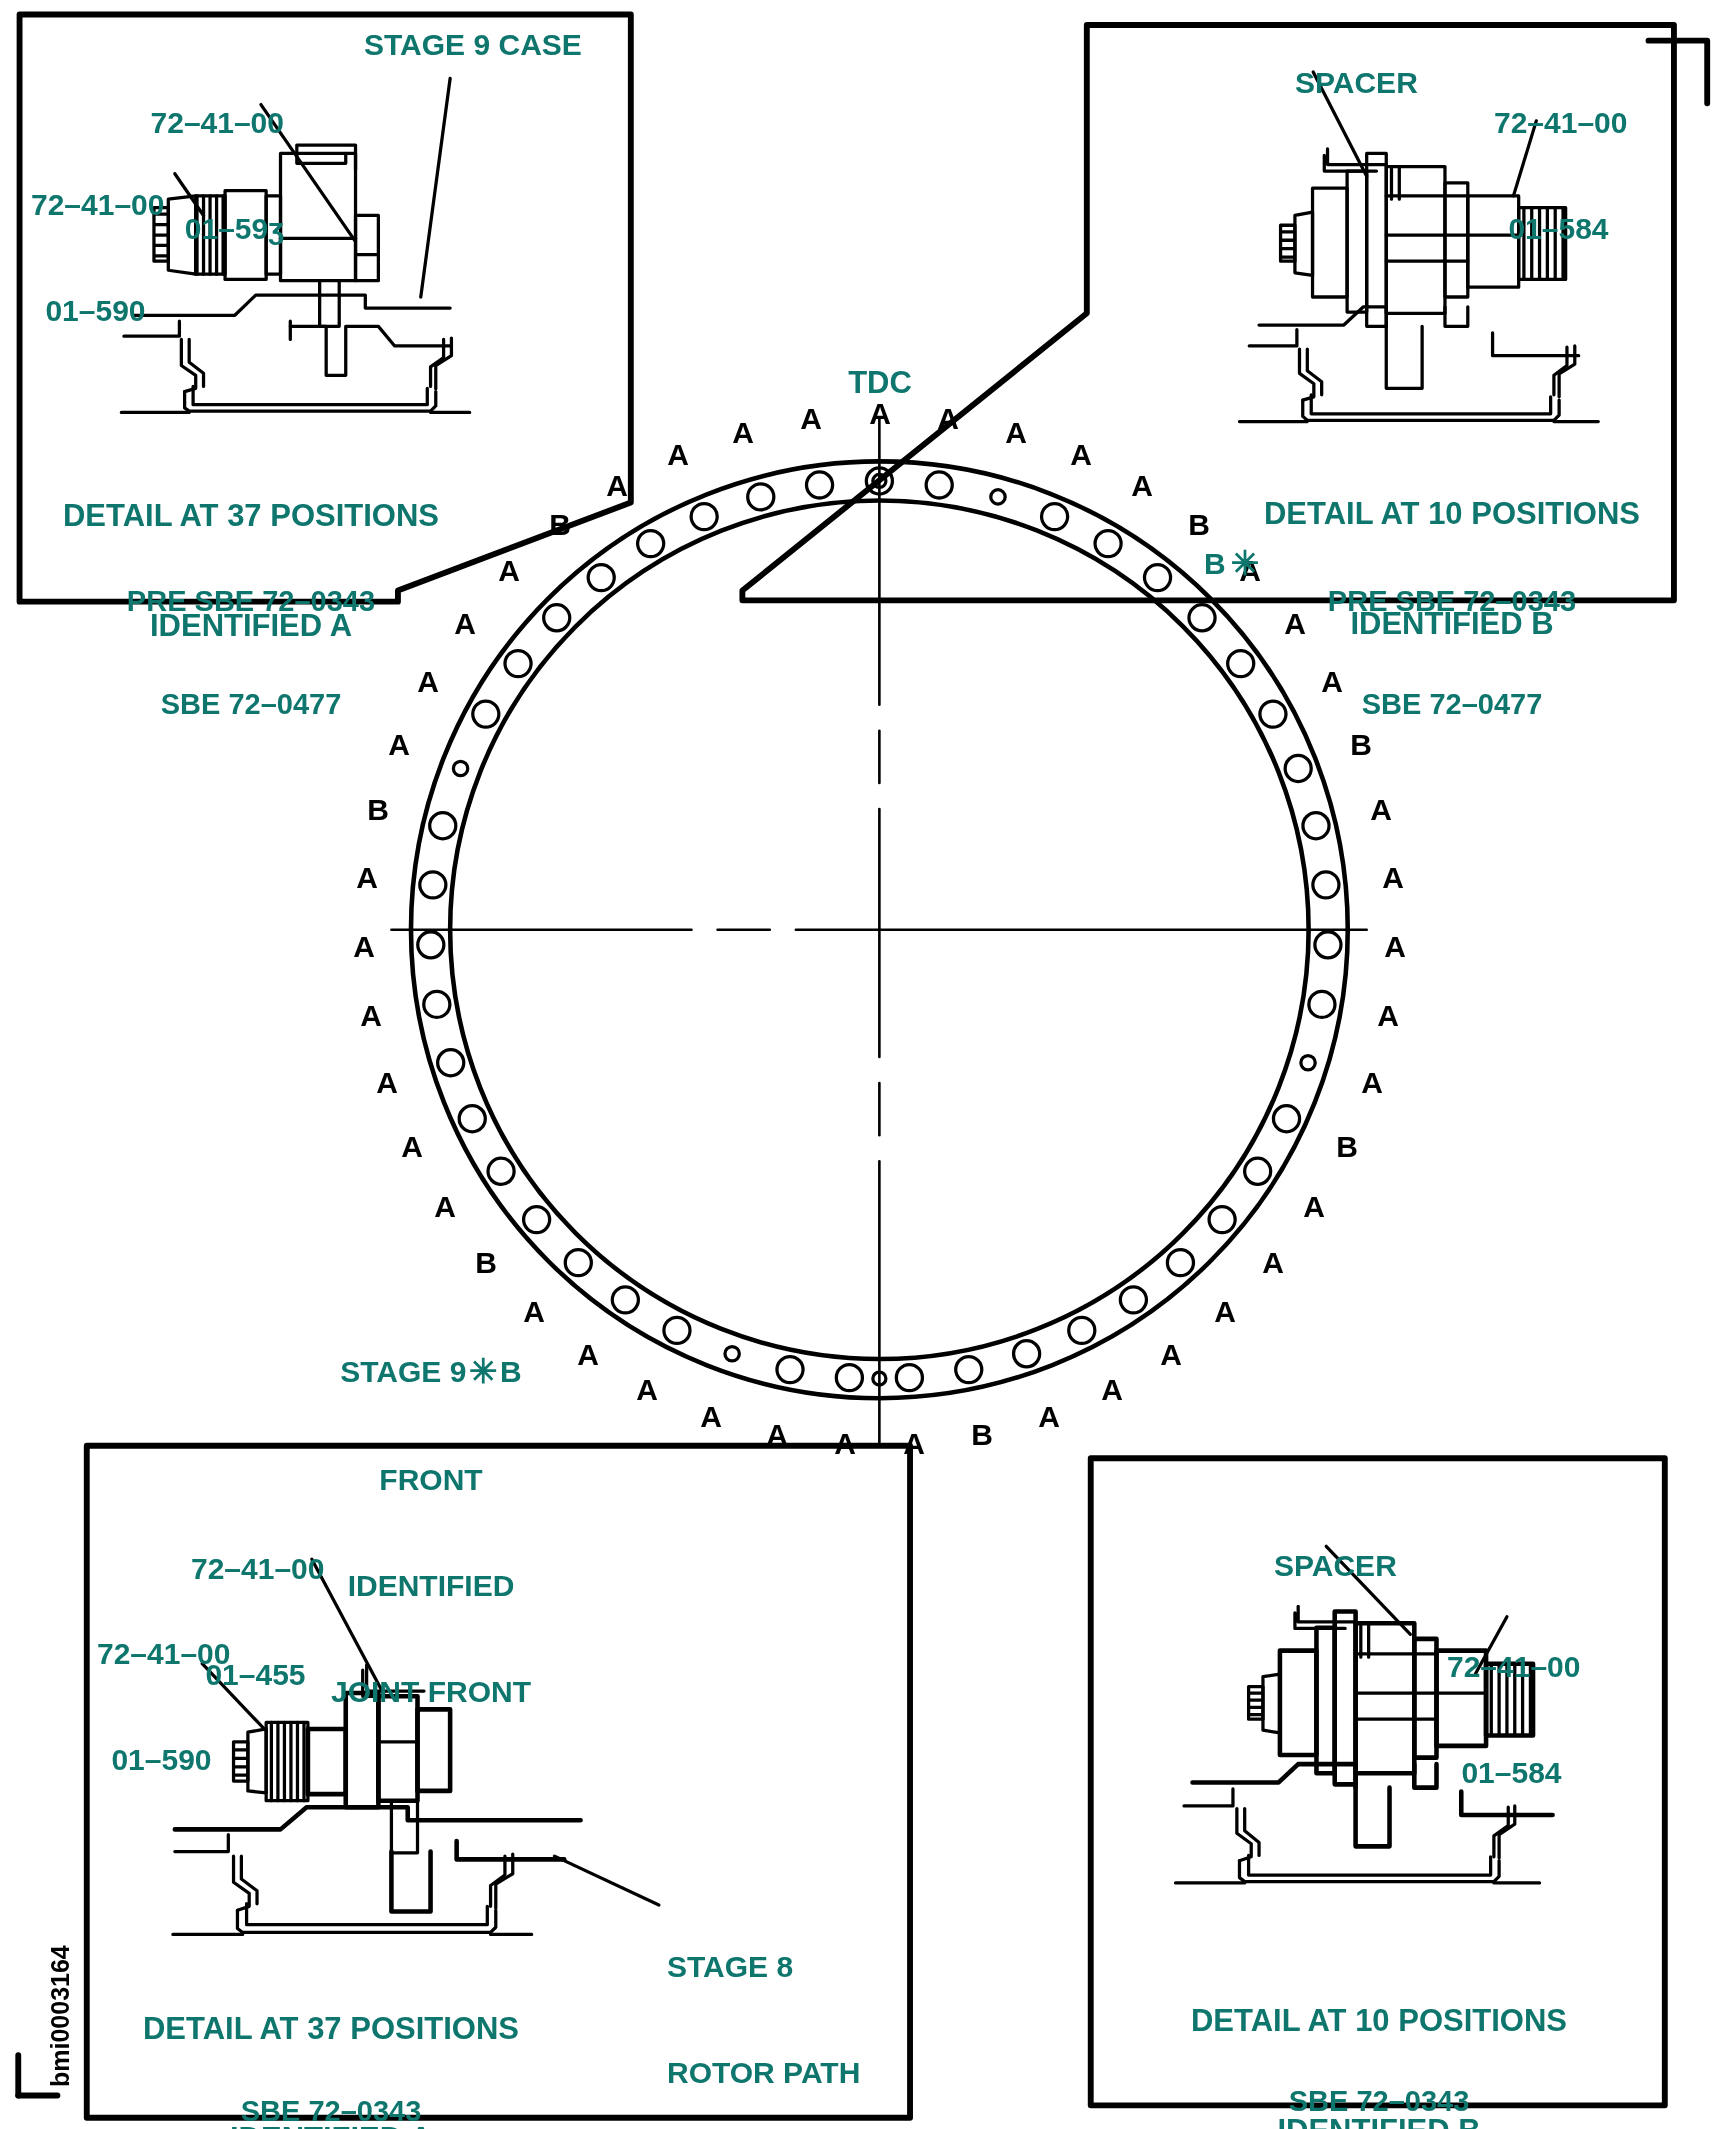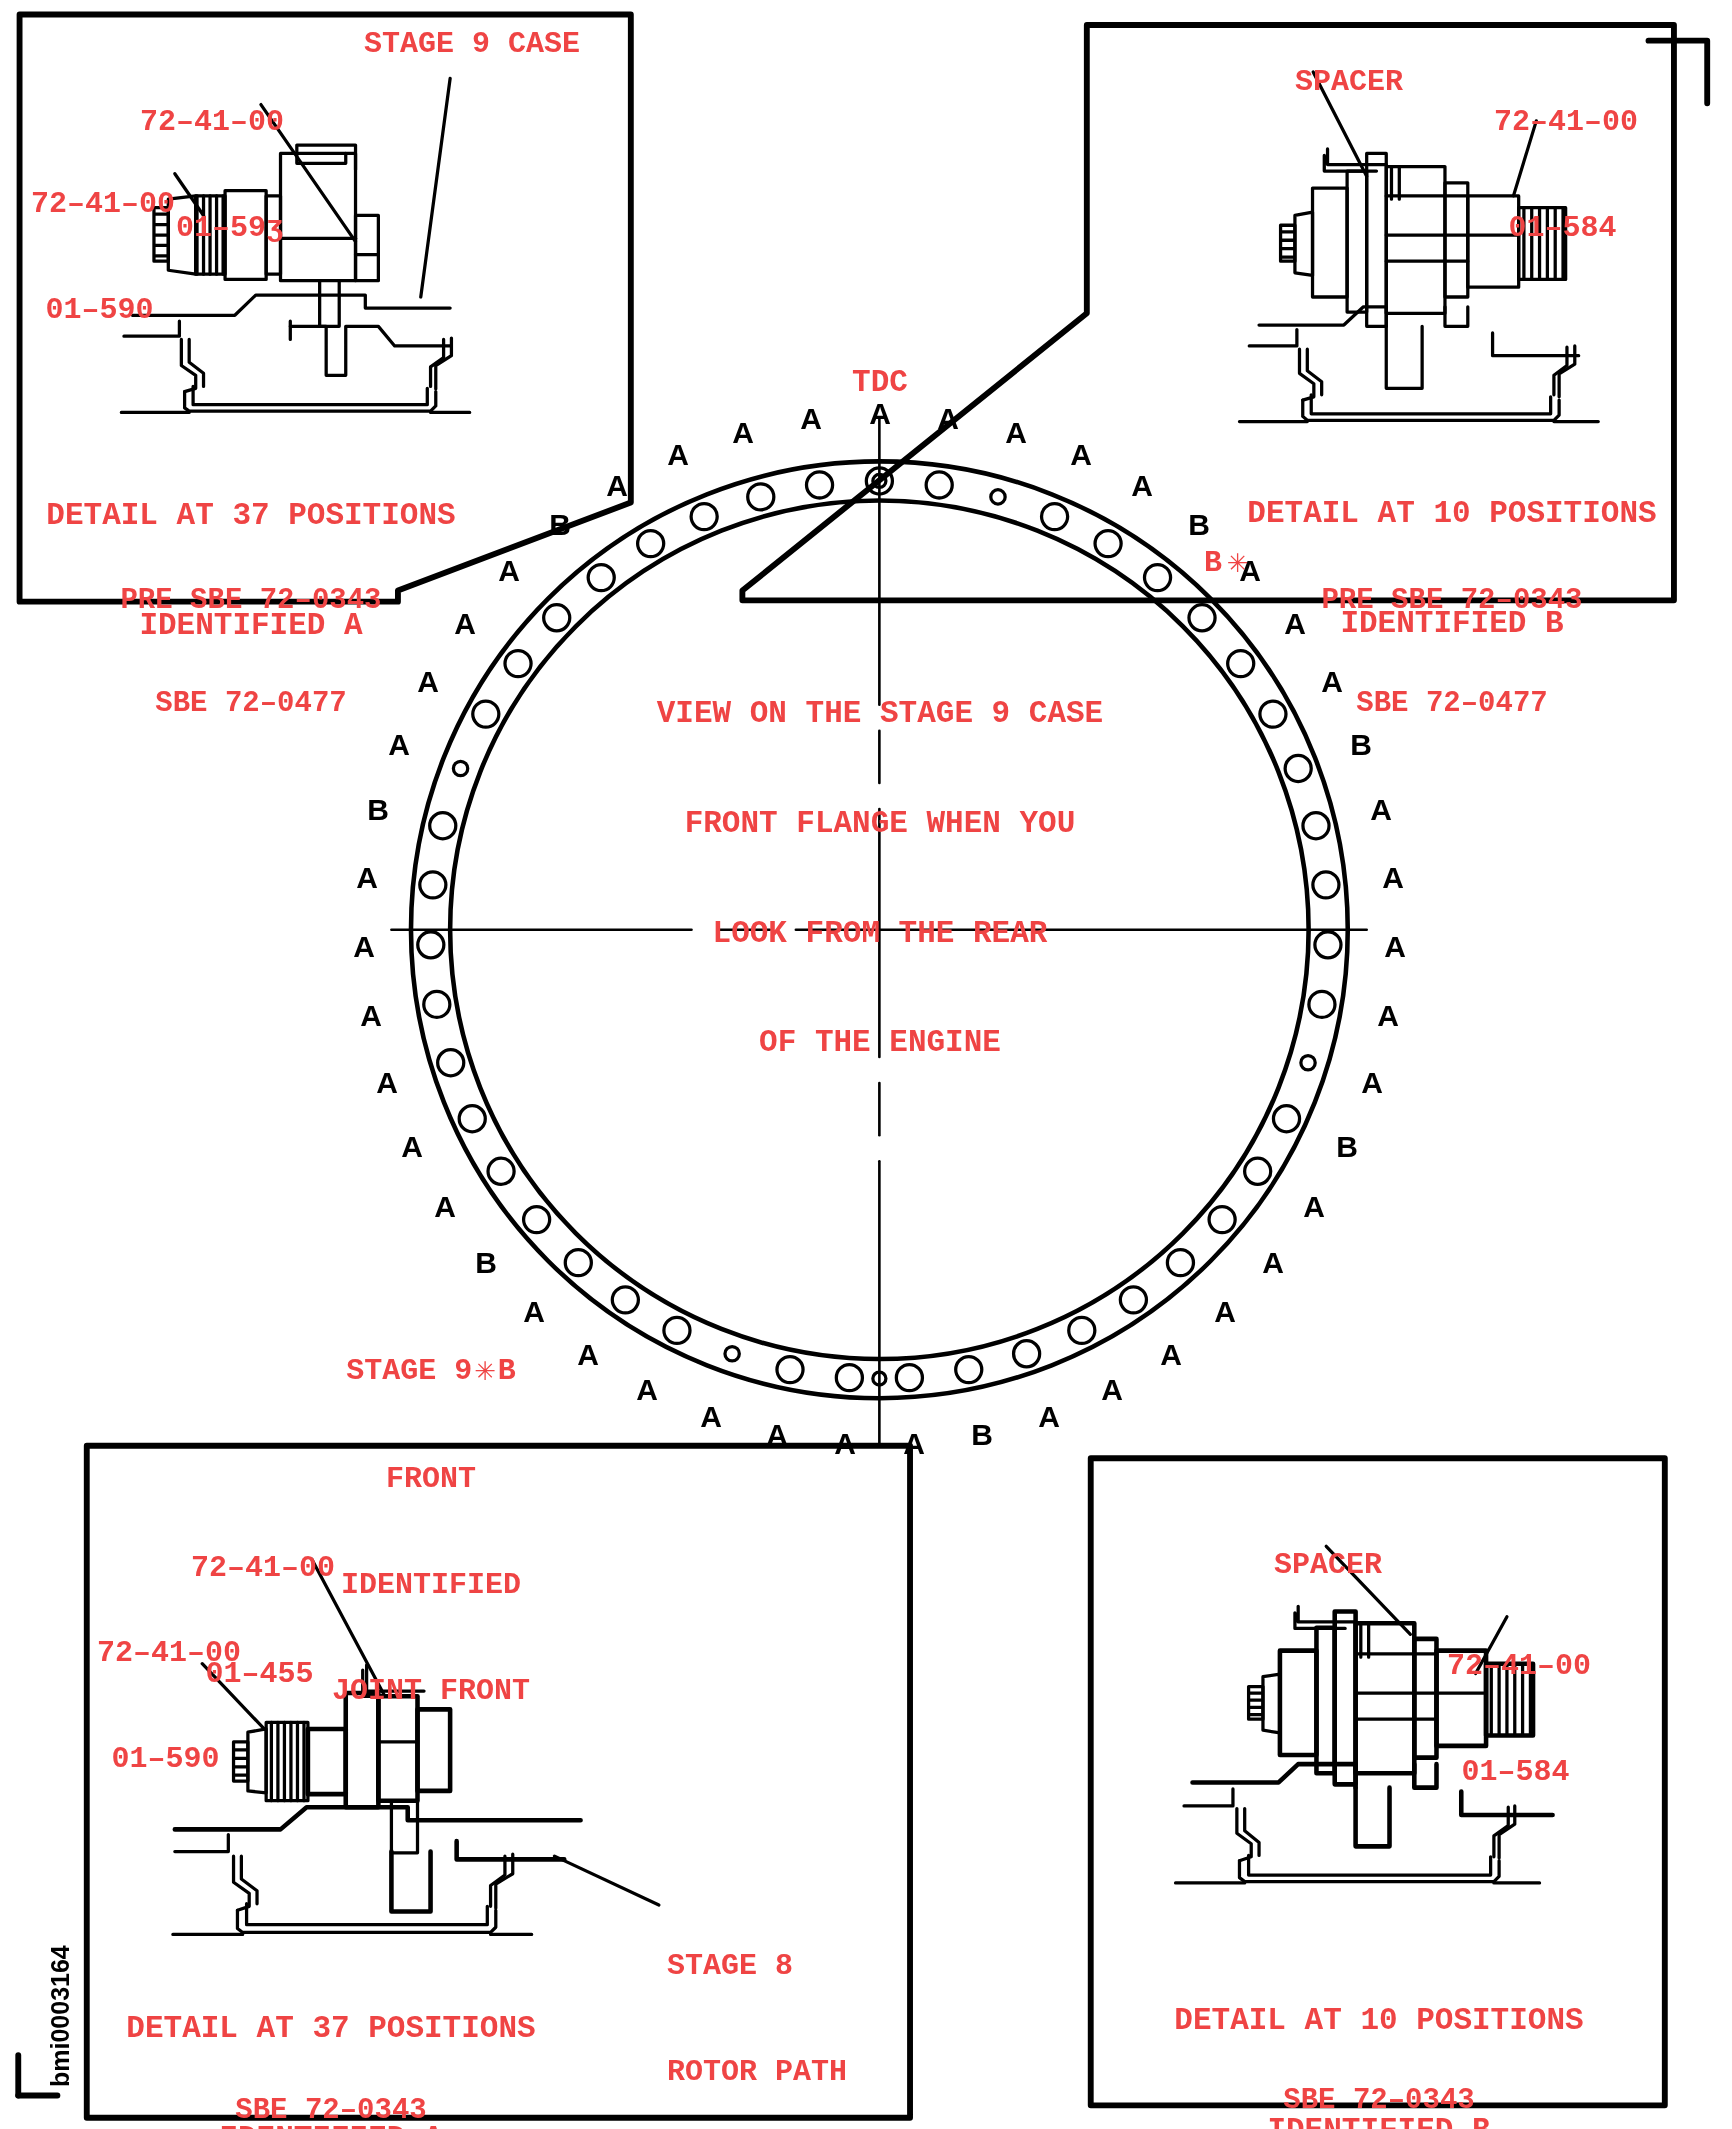--- a/index.html
+++ b/index.html
@@ -20,25 +20,25 @@
   }
   svg.layer {
     position: absolute;
     top: 0;
     left: 0;
     width: 1732px;
     height: 2129px;
   }
   .lbl {
     position: absolute;
-    font-family: Liberation Mono, monospace;
+    font-family: Liberation Sans, sans-serif;
     font-weight: bold;
     white-space: pre;
     line-height: 1.18;
-    color: #ef4444;
+    color: #0f766e;
   }
   .ring-lbl {
     position: absolute;
     font-family: "Liberation Sans", sans-serif;
     font-weight: bold;
     font-size: 30px;
     line-height: 1;
     transform: translate(-50%, -50%);
     color: #000;
     white-space: pre;
@@ -320,26 +320,20 @@
       <div class="ring-lbl" style="left: 509px; top: 571px;">A</div>
       <div class="ring-lbl" style="left: 560px; top: 525px;">B</div>
       <div class="ring-lbl" style="left: 617px; top: 486px;">A</div>
       <div class="ring-lbl" style="left: 678px; top: 455px;">A</div>
       <div class="ring-lbl" style="left: 743px; top: 433px;">A</div>
       <div class="ring-lbl" style="left: 811px; top: 419px;">A</div>
     </div>
 
   <div class="lbl ctr" style="left:808px; top:365px; width:144px; font-size:31px;">TDC</div>
 
-  <div class="lbl ctr" style="left:619px; top:623px; width:522px; font-size:31px;">
-    <div>VIEW ON THE STAGE 9 CASE</div>
-    <div>FRONT FLANGE WHEN YOU</div>
-    <div>LOOK FROM THE REAR</div>
-    <div>OF THE ENGINE</div>
-  </div>
 
   <div class="lbl ctr" style="left:294px; top:1280px; width:274px; font-size:30px;">
     <div style="white-space:nowrap;">
       <span>STAGE 9</span><span style="font-size:34px; vertical-align:-1.3px; padding:0 2.6px;">✳</span><span>B</span>
     </div>
     <div>FRONT</div>
     <div>IDENTIFIED</div>
     <div>JOINT FRONT</div>
   </div>
 

